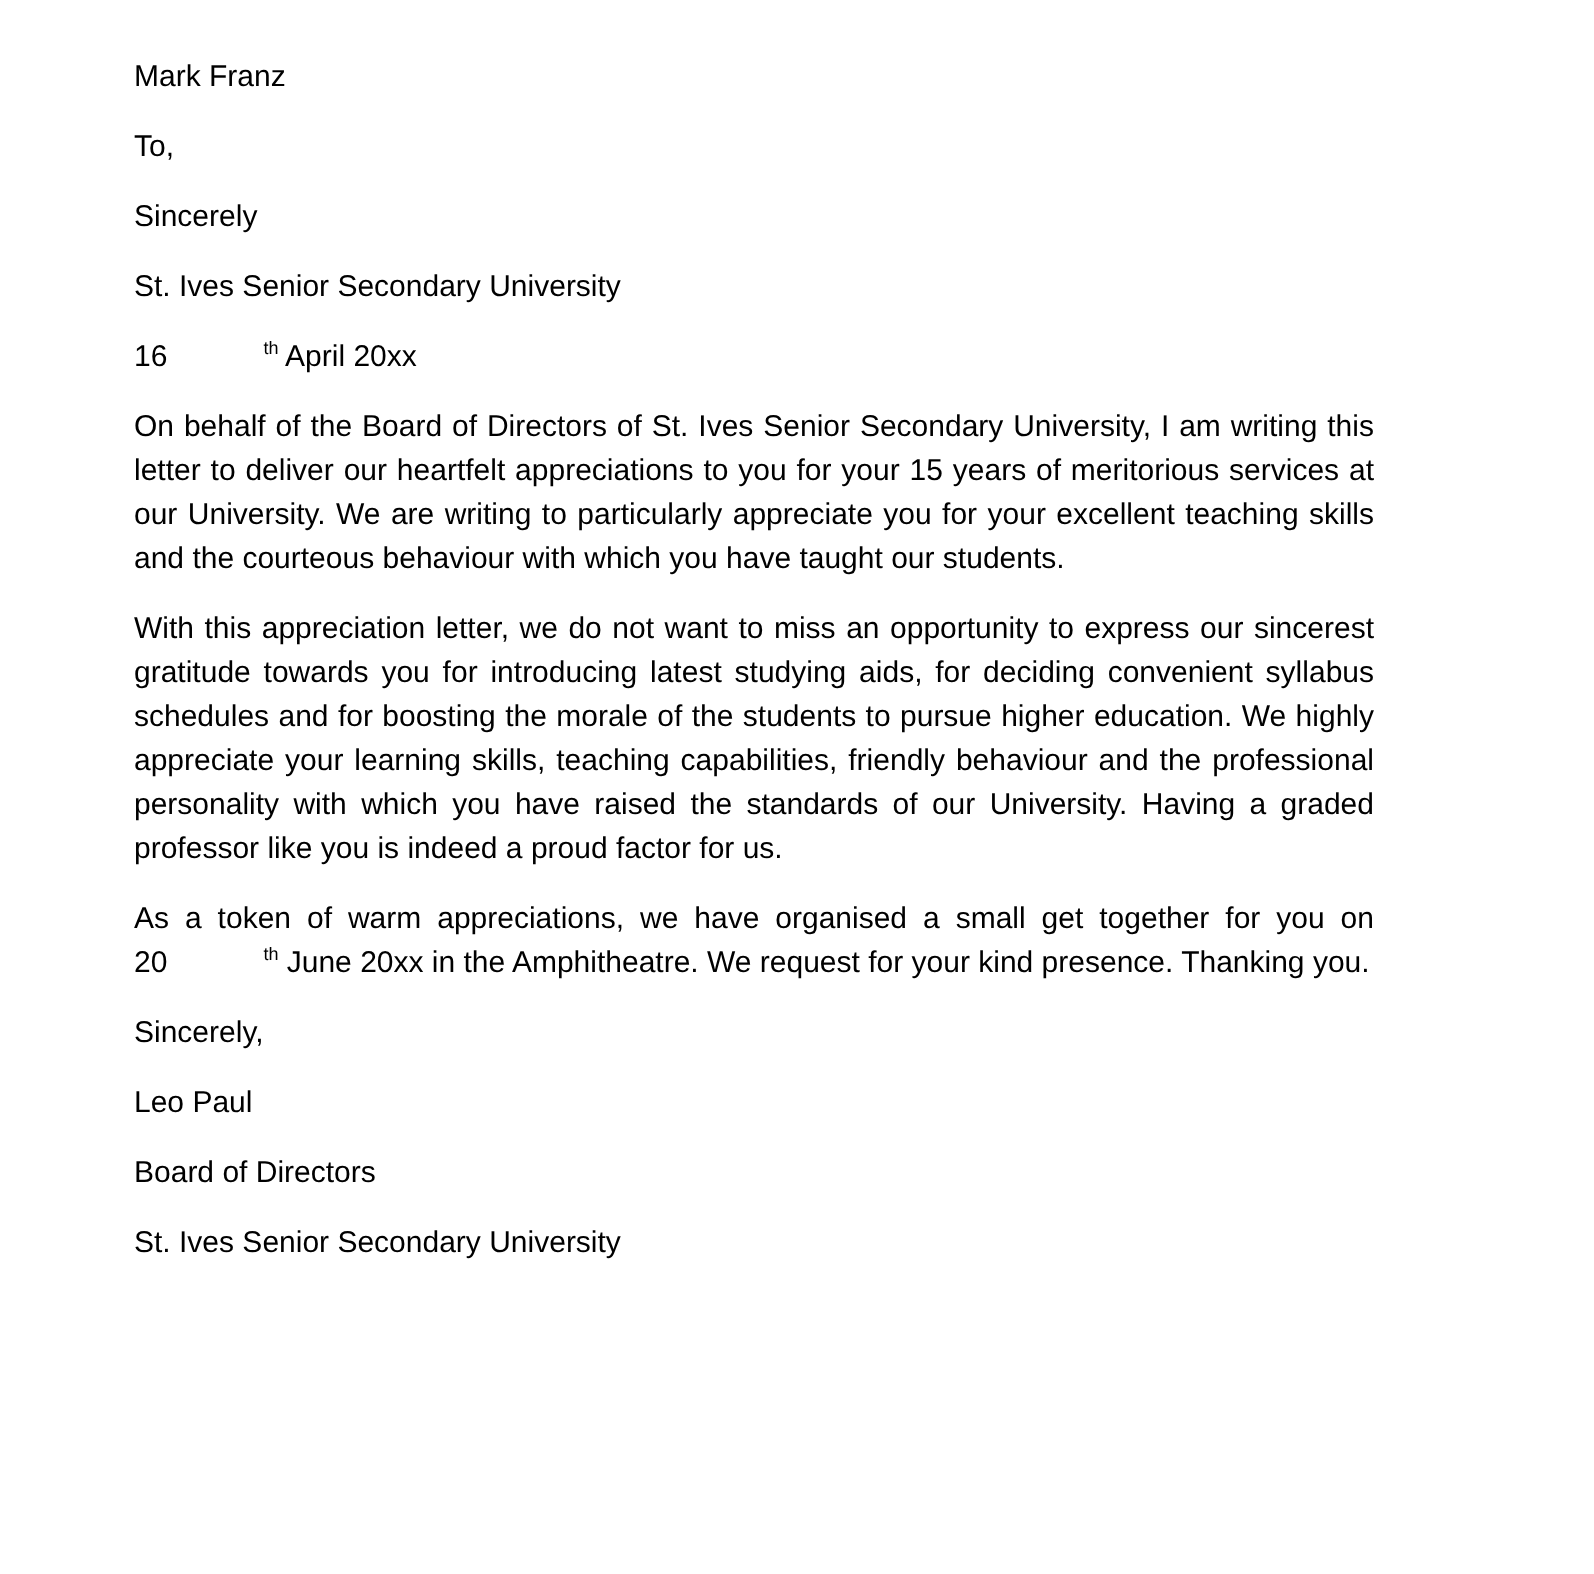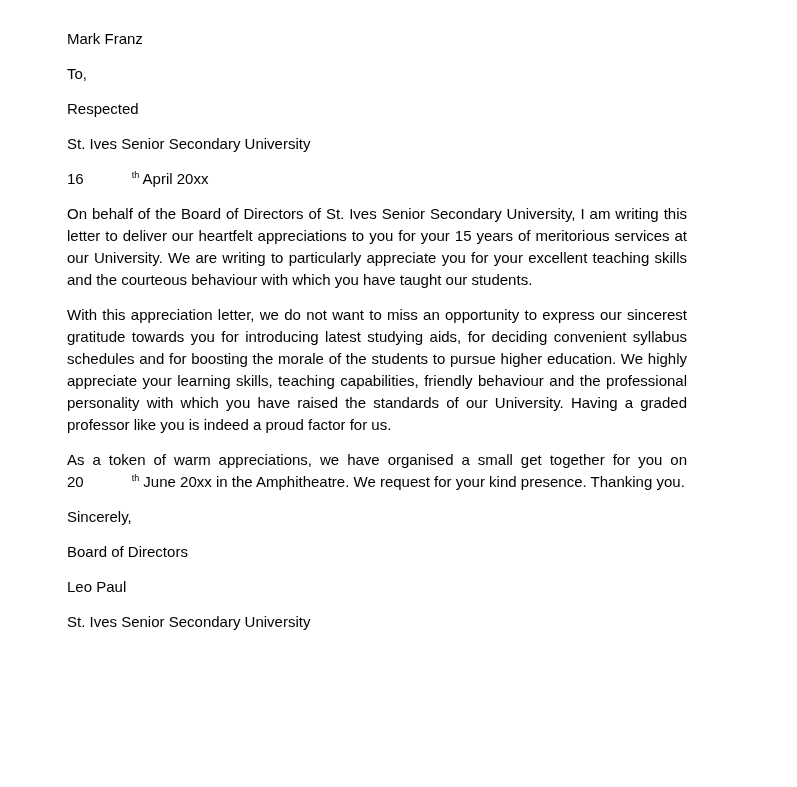--- a/index.html
+++ b/index.html
@@ -45,31 +45,31 @@
     padding-left: 48px;
   }
 </style>
 </head>
 <body>
 
 <div class="page">
 
   <p class="line">Mark Franz</p>
   <p class="line">To,</p>
-  <p class="line">Respected</p>
+  <p class="line">Sincerely</p>
   <p class="line">St. Ives Senior Secondary University</p>
 
   <p class="line"><span>16</span><sup class="ord">th</sup><span> April 20xx</span></p>
 
 
 
   <p class="para">On behalf of the Board of Directors of St. Ives Senior Secondary University, I am writing this letter to deliver our heartfelt appreciations to you for your 15 years of meritorious services at our University. We are writing to particularly appreciate you for your excellent teaching skills and the courteous behaviour with which you have taught our students.</p>
 
   <p class="para">With this appreciation letter, we do not want to miss an opportunity to express our sincerest gratitude towards you for introducing latest studying aids, for deciding convenient syllabus schedules and for boosting the morale of the students to pursue higher education. We highly appreciate your learning skills, teaching capabilities, friendly behaviour and the professional personality with which you have raised the standards of our University. Having a graded professor like you is indeed a proud factor for us.</p>
 
   <p class="para"><span>As a token of warm appreciations, we have organised a small get together for you on 20</span><sup class="ord">th</sup><span> June 20xx in the Amphitheatre. We request for your kind presence. Thanking you.</span></p>
 
   <p class="line">Sincerely,</p>
+  <p class="line">Leo Paul</p>
   <p class="line">Board of Directors</p>
-  <p class="line">Leo Paul</p>
   <p class="line">St. Ives Senior Secondary University</p>
 
 </div>
 
 </body></html>

